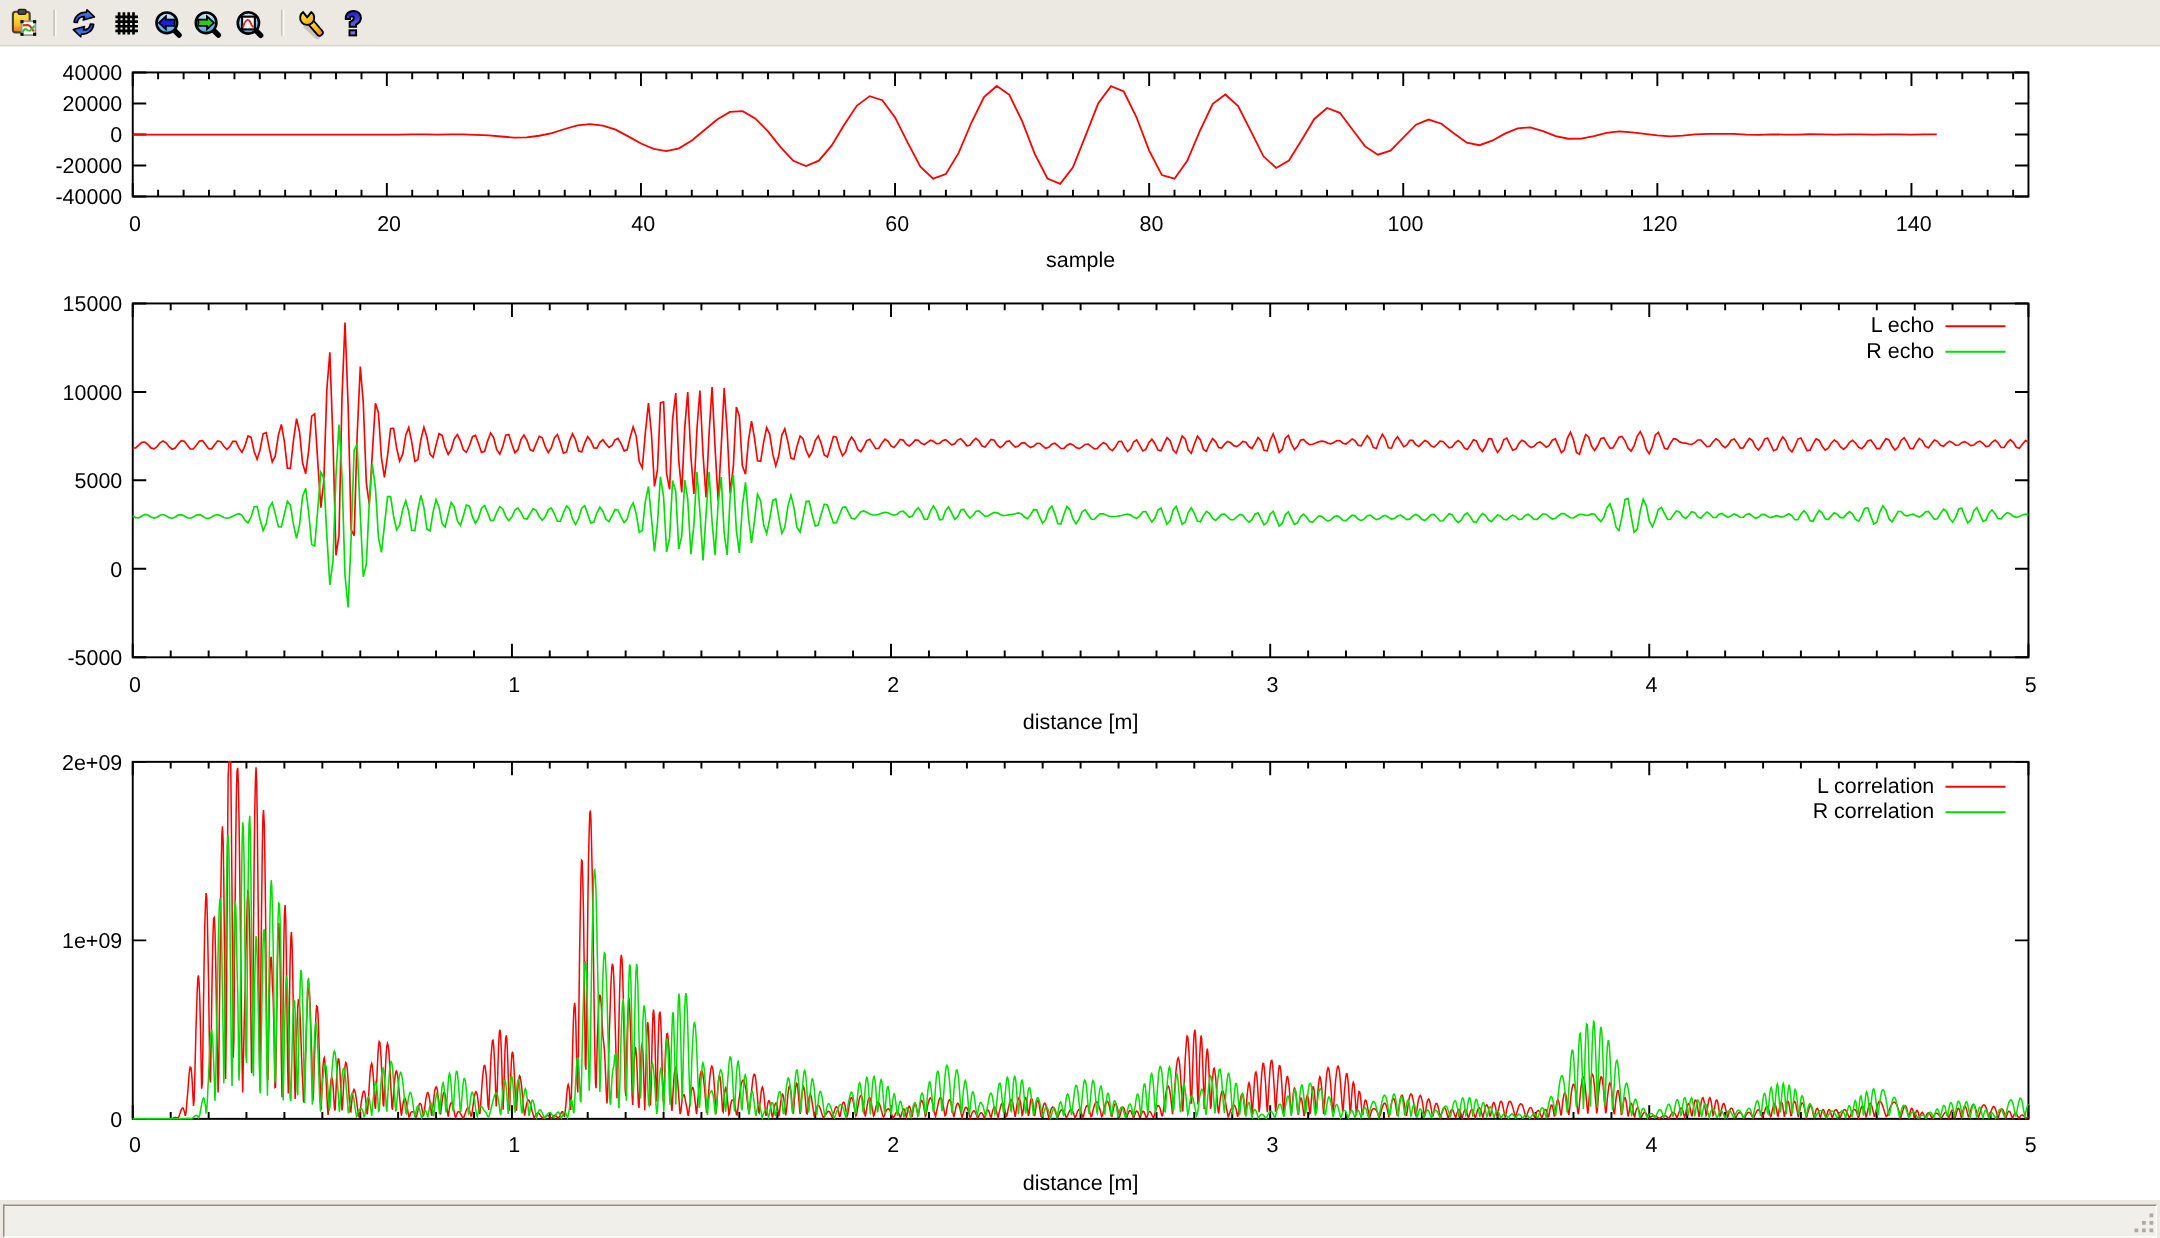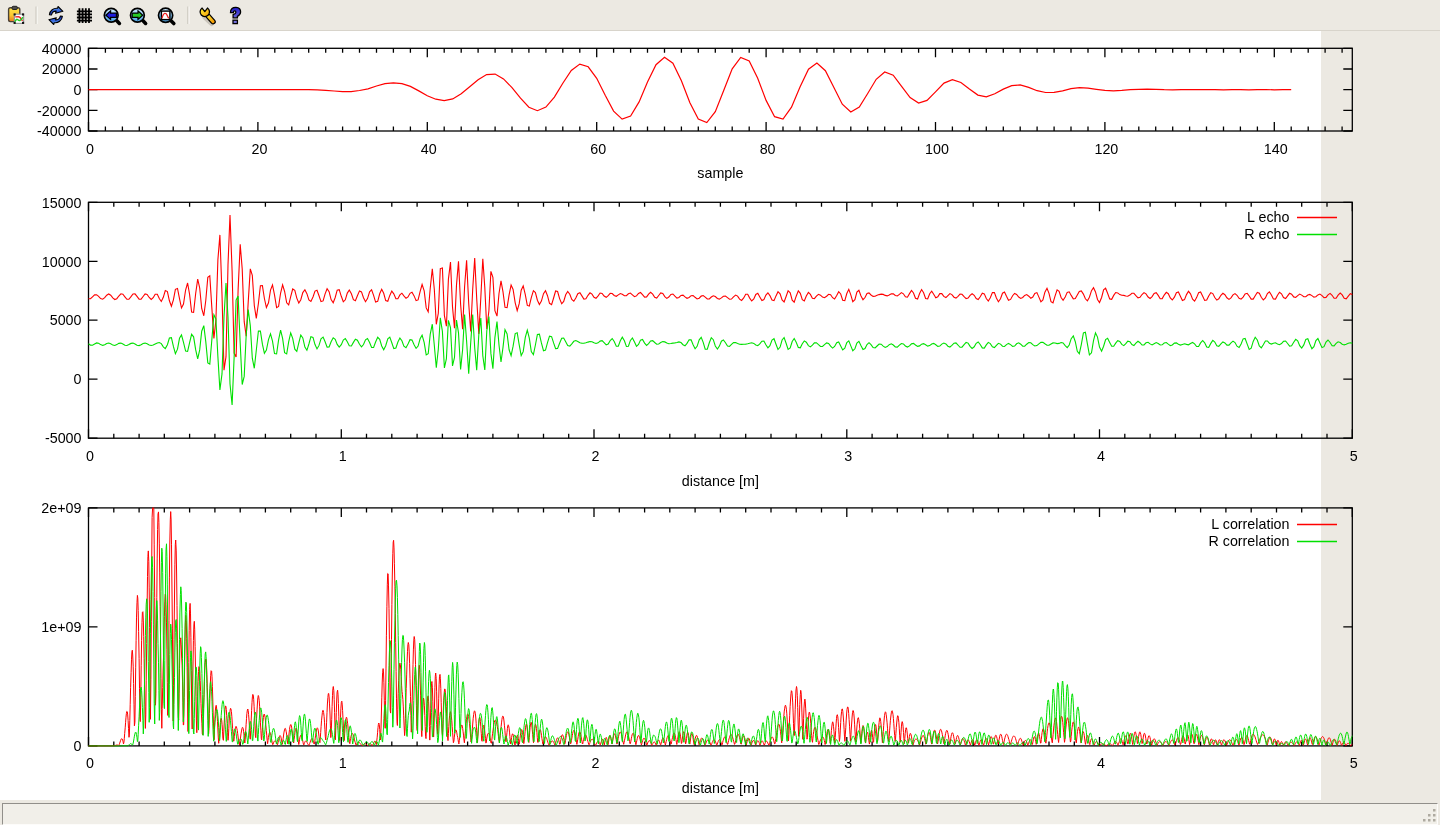--- a/index.html
+++ b/index.html
@@ -1,15 +1,15 @@
 <!DOCTYPE html>
 <html><head><meta charset="utf-8"><style>
 html,body{margin:0;padding:0;width:1440px;height:825px;overflow:hidden;background:#ece9e2;font-family:"Liberation Sans",sans-serif;}
 #toolbar{position:absolute;left:0;top:0;width:1440px;height:30px;background:#ece9e2;border-bottom:1px solid #d8d4cb;}
-#canvas{position:absolute;left:0;top:31px;width:1321px;height:769px;background:#ffffff;}
+#canvas{position:absolute;left:0;top:31px;width:1440px;height:769px;background:#ffffff;}
 #status{position:absolute;left:0;top:800px;width:1440px;height:25px;background:#ece9e2;}
 #field{position:absolute;left:2px;top:2.5px;width:1434px;height:20px;background:#f1efe9;border-top:1px solid #918f8a;border-left:1px solid #918f8a;border-right:1px solid #fdfcfa;border-bottom:1px solid #fdfcfa;}
 </style></head><body>
 <div id="toolbar"><svg width="1440" height="30">
 <defs>
 <linearGradient id="cb" x1="0" y1="0" x2="0" y2="1">
  <stop offset="0" stop-color="#ffe348"></stop>
           <stop offset="0.55" stop-color="#fcc830"></stop>
           <stop offset="1" stop-color="#e8741a"></stop>
 </linearGradient>

